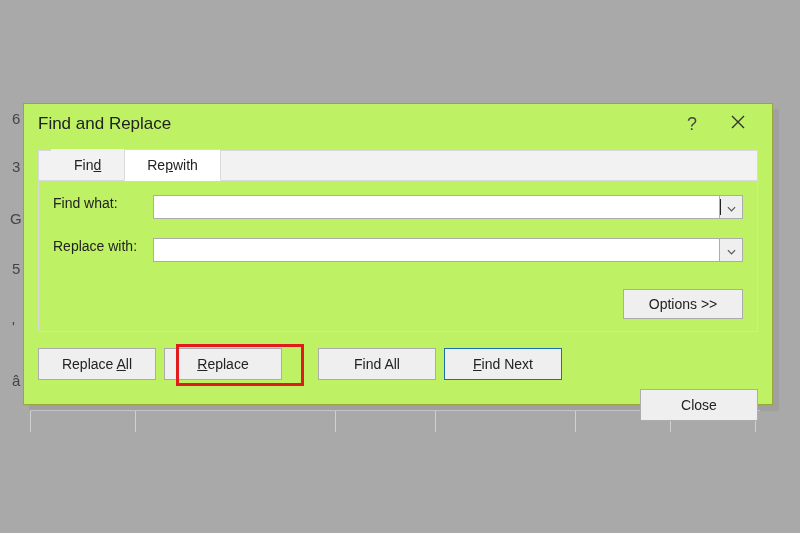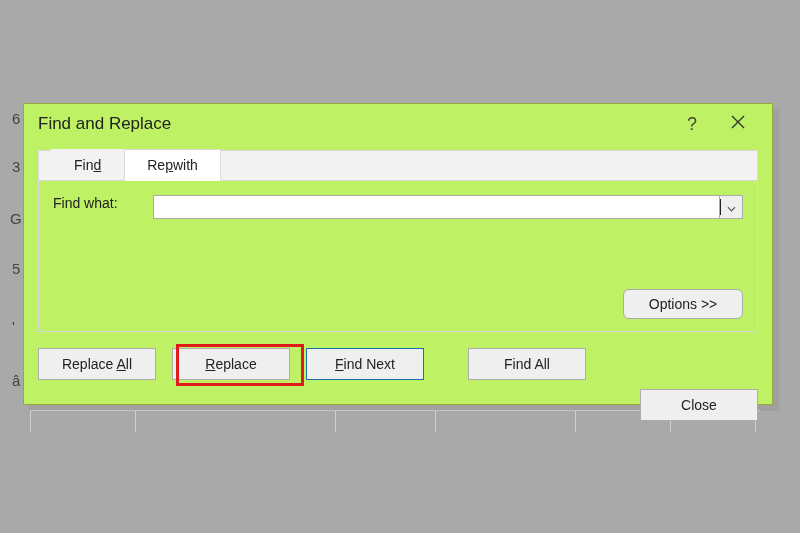--- a/index.html
+++ b/index.html
@@ -166,21 +166,21 @@
     font-size: 14px;
     color: #222;
     box-sizing: border-box;
     cursor: default;
   }
   .btn .ul { text-decoration: underline; }
 
   
   .button-row {
     display: flex;
-    gap: 16px;
+    gap: 8px;
     padding: 16px 14px 0 14px;
     justify-content: flex-start;
     text-align: right;
   }
   .button-row .btn {
     min-width: 118px;
     height: 32px;
   }
 
   .btn.default-btn {
@@ -261,40 +261,53 @@
         <div class="dd-btn">
           <span>
             <svg viewBox="0 0 10 6">
                 <path d="M1 1 L5 5 L9 1" stroke="#555" stroke-width="1.3" fill="none"></path>
               </svg>
           </span>
         </div>
       </div>
     </div>
 
+    <div class="form-row">
+      <label>Replace with:</label>
+      <div class="combo">
+        <input type="text" value="" style="">
+        <div class="dd-btn">
+          <span>
+            <svg viewBox="0 0 10 6">
+                <path d="M1 1 L5 5 L9 1" stroke="#555" stroke-width="1.3" fill="none"></path>
+              </svg>
+          </span>
+        </div>
+      </div>
+    </div>
 
     <div class="options-row">
-      <div class="btn" style="min-width:120px;border-radius:6px;">
+      <div class="btn" style="min-width:120px;">
         <span>Options &gt;&gt;</span>
       </div>
     </div>
   </div>
 
   <div class="button-row">
     <div class="btn">
       <span><span>Replace </span><span class="ul">A</span><span>ll</span></span>
     </div>
     <div class="btn" id="btn-replace">
       <span><span class="ul">R</span><span>eplace</span></span>
     </div>
+    <div class="btn" style="margin-left:28px;">
+      <span><span>Find </span><span>All</span></span>
+    </div>
     <div class="btn default-btn">
       <span><span class="ul">F</span><span>ind Next</span></span>
     </div>
-    <div class="btn" style="margin-left:28px;">
-      <span><span>Find </span><span>All</span></span>
-    </div>
     <div class="btn" style="margin-left:auto;margin-top:41px;">
       <span>Close</span>
     </div>
   </div>
 
   <div class="highlight-rect" id="hl" style="left: 152px; top: 240px; width: 128px; height: 42px;"></div>
 </div>
 
 </body></html>

